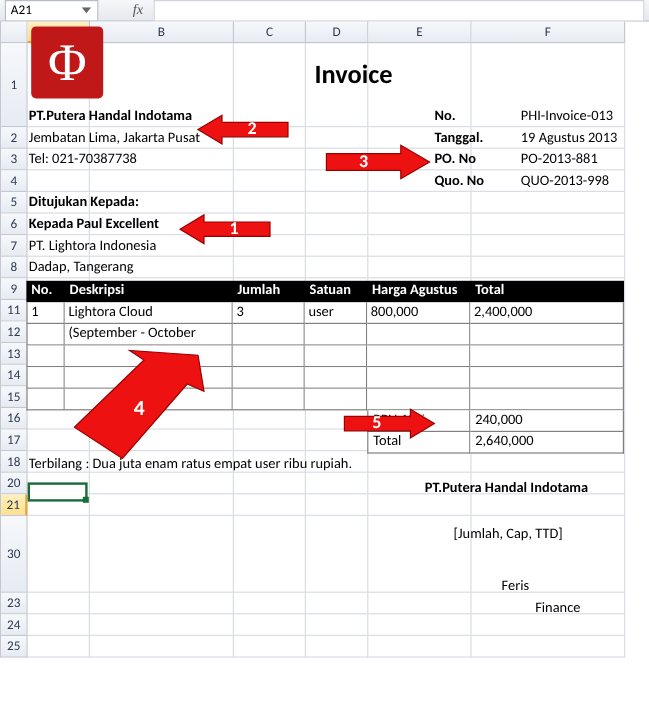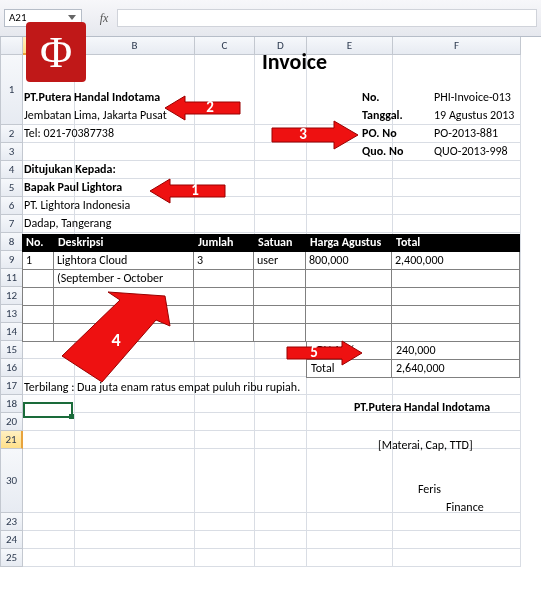--- a/index.html
+++ b/index.html
@@ -7,27 +7,27 @@
     margin: 0;
     font-family: Calibri, Arial, sans-serif;
     font-size: 12px;
     background: #fff;
     width: 541px;
     height: 589px;
     overflow: hidden;
     position: relative;
   }
   .toolbar {
-    height: 37px;
+    height: 18px;
     background: linear-gradient(#f7f7fa,#e6e8ee);
     border-bottom: 1px solid #b6bdc8;
     display: flex;
     align-items: center;
     padding: 0 4px;
-    gap: 13px;
+    gap: 24px;
   }
   .namebox {
     width: 78px;
     height: 18px;
     background: #fff;
     border: 1px solid #b6bdc8;
     font-size: 11px;
     line-height: 16px;
     padding: 0 4px;
     display: flex;
@@ -341,21 +341,21 @@
   <div class="abs bold" style="left:340px; top:72px;">No.</div>
   <div class="abs" style="left:412px; top:72px;">PHI-Invoice-013</div>
   <div class="abs bold" style="left:340px; top:90px;">Tanggal.</div>
   <div class="abs" style="left:412px; top:90px;">19 Agustus 2013</div>
   <div class="abs bold" style="left:340px; top:108px;">PO. No</div>
   <div class="abs" style="left:412px; top:108px;">PO-2013-881</div>
   <div class="abs bold" style="left:340px; top:126px;">Quo. No</div>
   <div class="abs" style="left:412px; top:126px;">QUO-2013-998</div>
 
   <div class="abs bold" style="left:2px; top:144px;">Ditujukan Kepada:</div>
-  <div class="abs bold" style="left:2px; top:162px;">Bapak Paul Lightora</div>
+  <div class="abs bold" style="left:2px; top:162px;">Kepada Paul Excellent</div>
   <div class="abs" style="left:2px; top:180px;">PT. Lightora Indonesia</div>
   <div class="abs" style="left:2px; top:198px;">Dadap, Tangerang</div>
 
   <div class="abs inv-head" style="left:0; top:216px; width:498px;">
     <div>No.</div>
     <div>Deskripsi</div>
     <div class="r">Jumlah</div>
     <div>Satuan</div>
     <div>Harga Agustus</div>
     <div>Total</div>
@@ -412,24 +412,24 @@
       <div class="lab">PPN 10%</div>
       <div class="val r">240,000</div>
     </div>
     <div class="sumrow">
       <div></div>
       <div class="lab">Total</div>
       <div class="val r">2,640,000</div>
     </div>
   </div>
 
-  <div class="abs" style="left:2px; top:362px;">Terbilang : Dua juta enam ratus empat puluh ribu rupiah.</div>
+  <div class="abs" style="left:2px; top:362px;">Terbilang : Dua juta enam ratus empat user ribu rupiah.</div>
 
   <div class="abs bold" style="left:332px; top:382px;">PT.Putera Handal Indotama</div>
-  <div class="abs" style="left:356px; top:420px;">[Materai, Cap, TTD]</div>
+  <div class="abs" style="left:356px; top:420px;">[Jumlah, Cap, TTD]</div>
   <div class="abs" style="left:396px; top:464px;">Feris</div>
   <div class="abs" style="left:388px; top:482px;padding-left:36px;">Finance</div>
 </div>
 
 <div class="active-cell" style="top:402px;"></div>
 
 <svg class="arrow" style="left:165px; top:95px;" width="80" height="26">
   <polygon points="0,13 20,1 20,7 75,7 75,19 20,19 20,25"></polygon>
   <text x="45" y="17" fill="#fff" font-size="15" font-weight="bold" text-anchor="middle">2</text>
 </svg>

